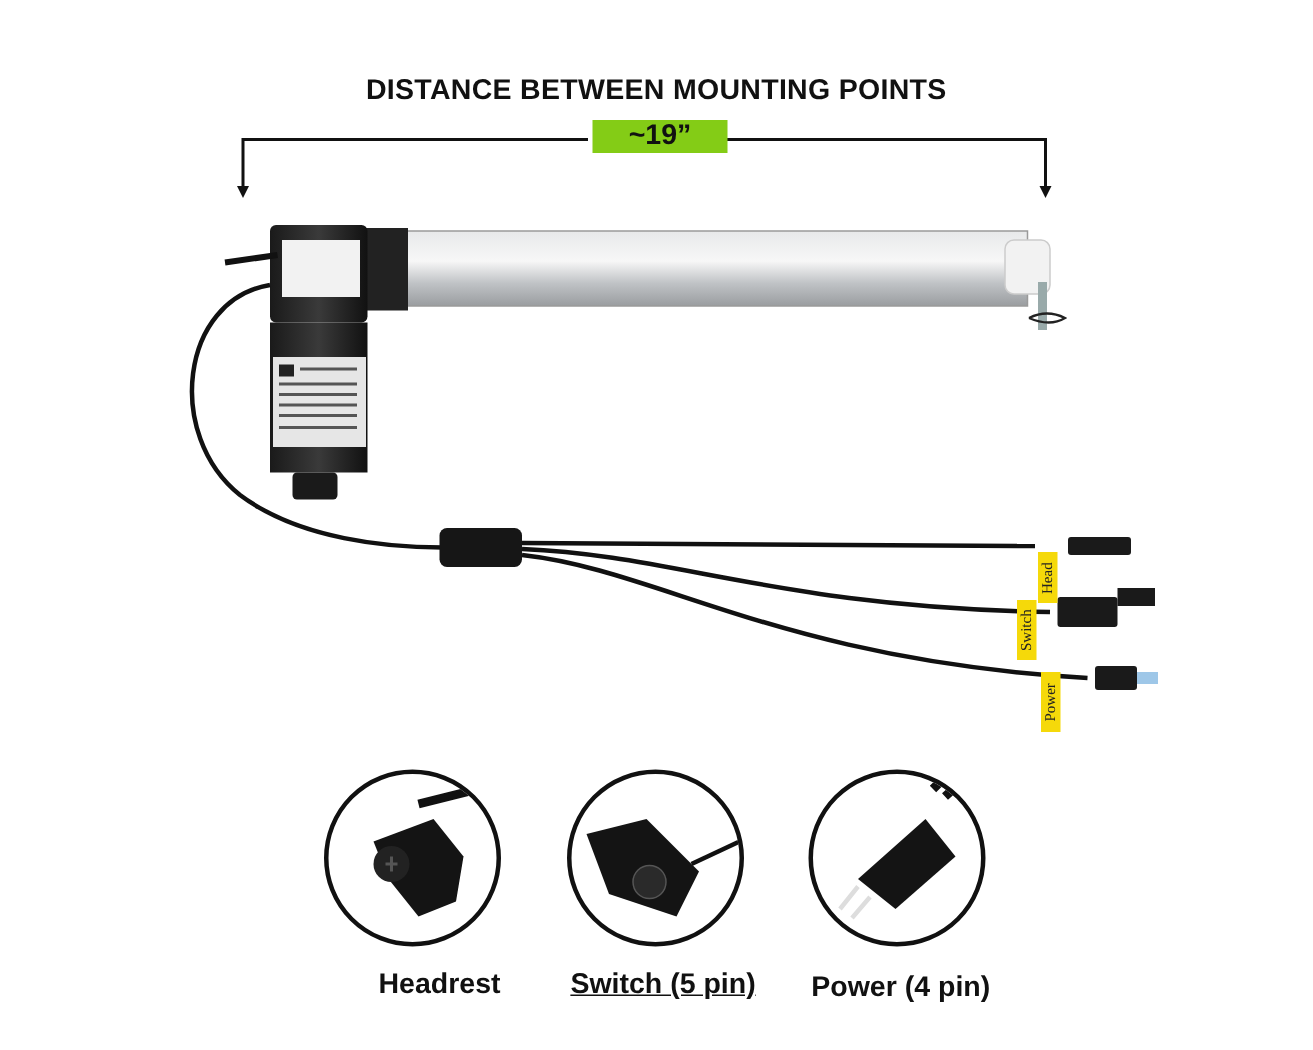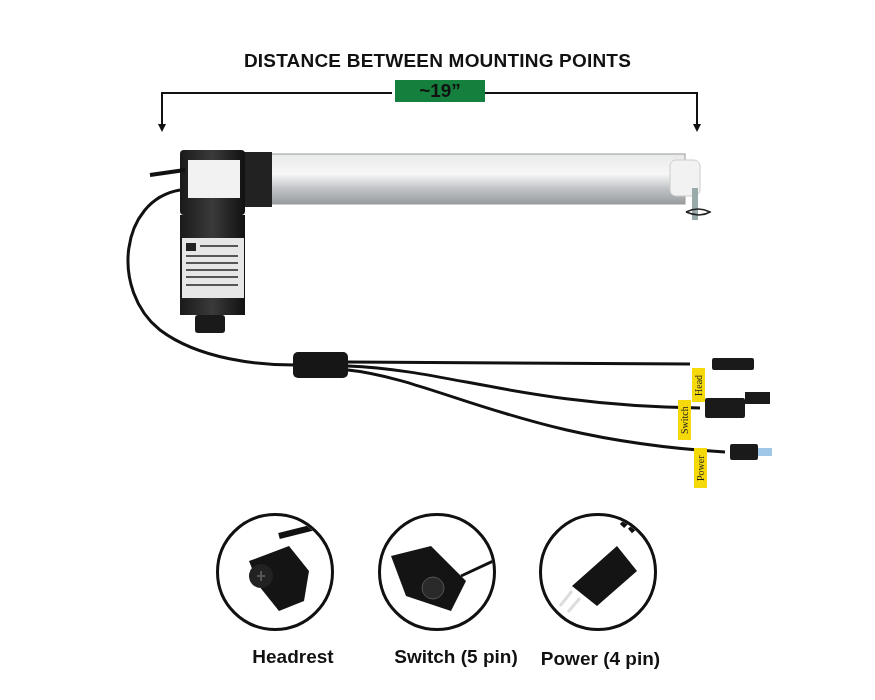--- a/index.html
+++ b/index.html
@@ -1,19 +1,19 @@
 <!DOCTYPE html>
 <html><head>
 <meta charset="utf-8">
 <style>
   html,body{margin:0;padding:0;background:#fff;}
   body{width:875px;height:700px;position:relative;overflow:hidden;font-family:"Liberation Sans",sans-serif;}
   .abs{position:absolute;}
   .title{left:0;width:875px;top:50px;text-align:center;font-weight:bold;font-size:19px;color:#111;letter-spacing:0.2px;}
-  .dim-label{left:395px;width:90px;top:80px;text-align:center;font-weight:bold;font-size:19px;color:#111;background:#15803d;}
+  .dim-label{left:395px;width:90px;top:80px;text-align:center;font-weight:bold;font-size:19px;color:#111;background:#84cc16;}
   .circle{width:112px;height:112px;border:3px solid #111;border-radius:50%;background:#fff;overflow:hidden;}
   .caption{font-weight:bold;font-size:19px;color:#111;text-align:center;}
   .tag{background:#f5d90a;color:#222;font-family:"Liberation Serif",serif;font-size:10px;writing-mode:vertical-rl;transform:rotate(180deg);padding:2px 1px;text-align:center;}
 </style>
 </head>
 <body>
 
 <div class="abs title">DISTANCE BETWEEN MOUNTING POINTS</div>
 
 <svg class="abs" style="left:0;top:0" width="875" height="140">
@@ -100,14 +100,14 @@
 </div>
 <div class="abs circle" style="left:539px;top:513px;">
   <svg width="112" height="112">
     <path d="M80 10 L95 -5 M88 15 L105 0" stroke="#111" stroke-width="6"></path>
     <path d="M30 70 L75 30 L95 55 L55 90 Z" fill="#141414"></path>
     <path d="M30 75 L18 90 M38 82 L26 96" stroke="#ddd" stroke-width="3"></path>
   </svg>
 </div>
 
 <div class="abs caption" style="left:213px;width:160px;top:646px;">Headrest</div>
-<div class="abs caption" style="left:376px;width:160px;top:646px;">Switch (5 pin)</div>
+<div class="abs caption" style="left:362px;width:160px;top:646px;text-decoration:underline;">Switch (5 pin)</div>
 <div class="abs caption" style="left:518px;width:165px;top:648px;">Power (4 pin)</div>
 
 </body></html>

